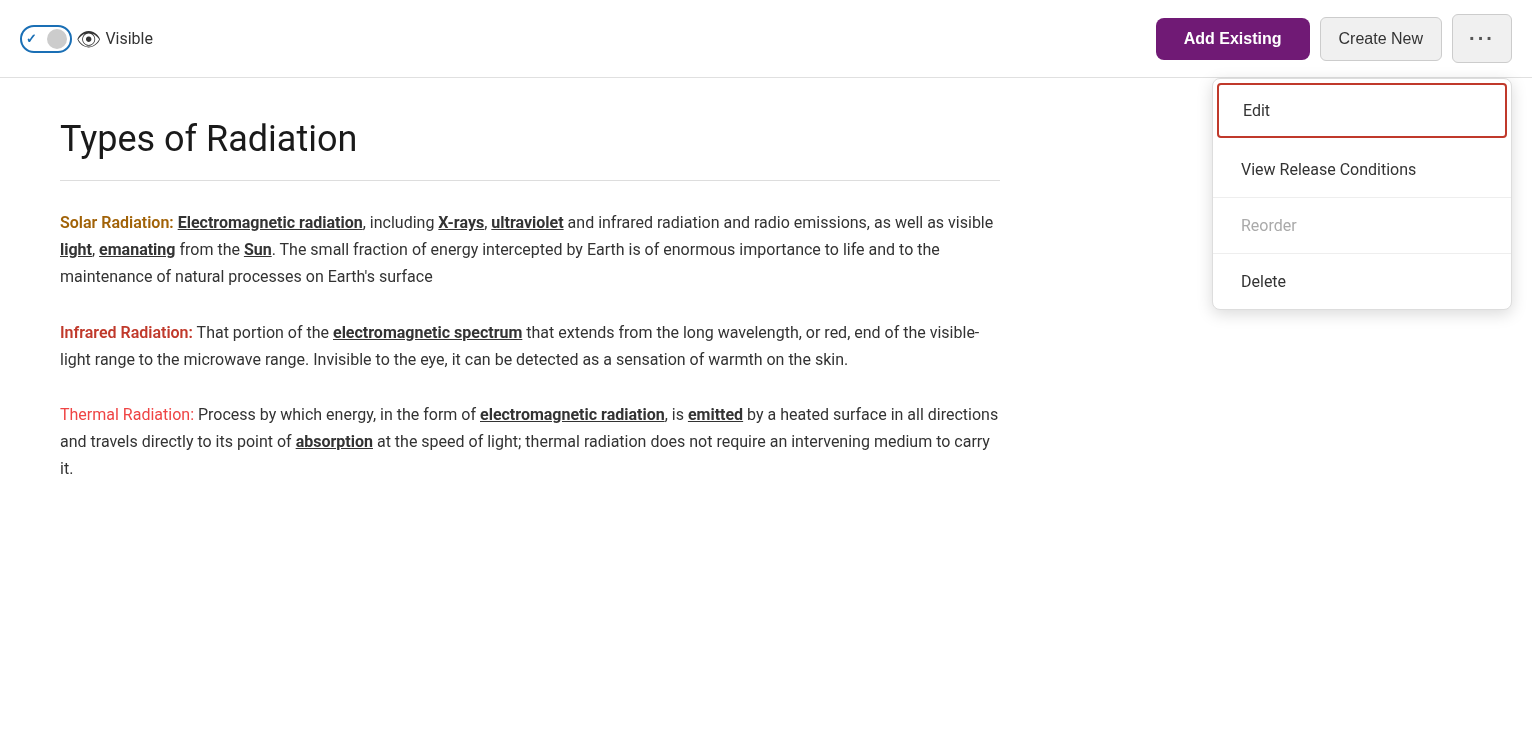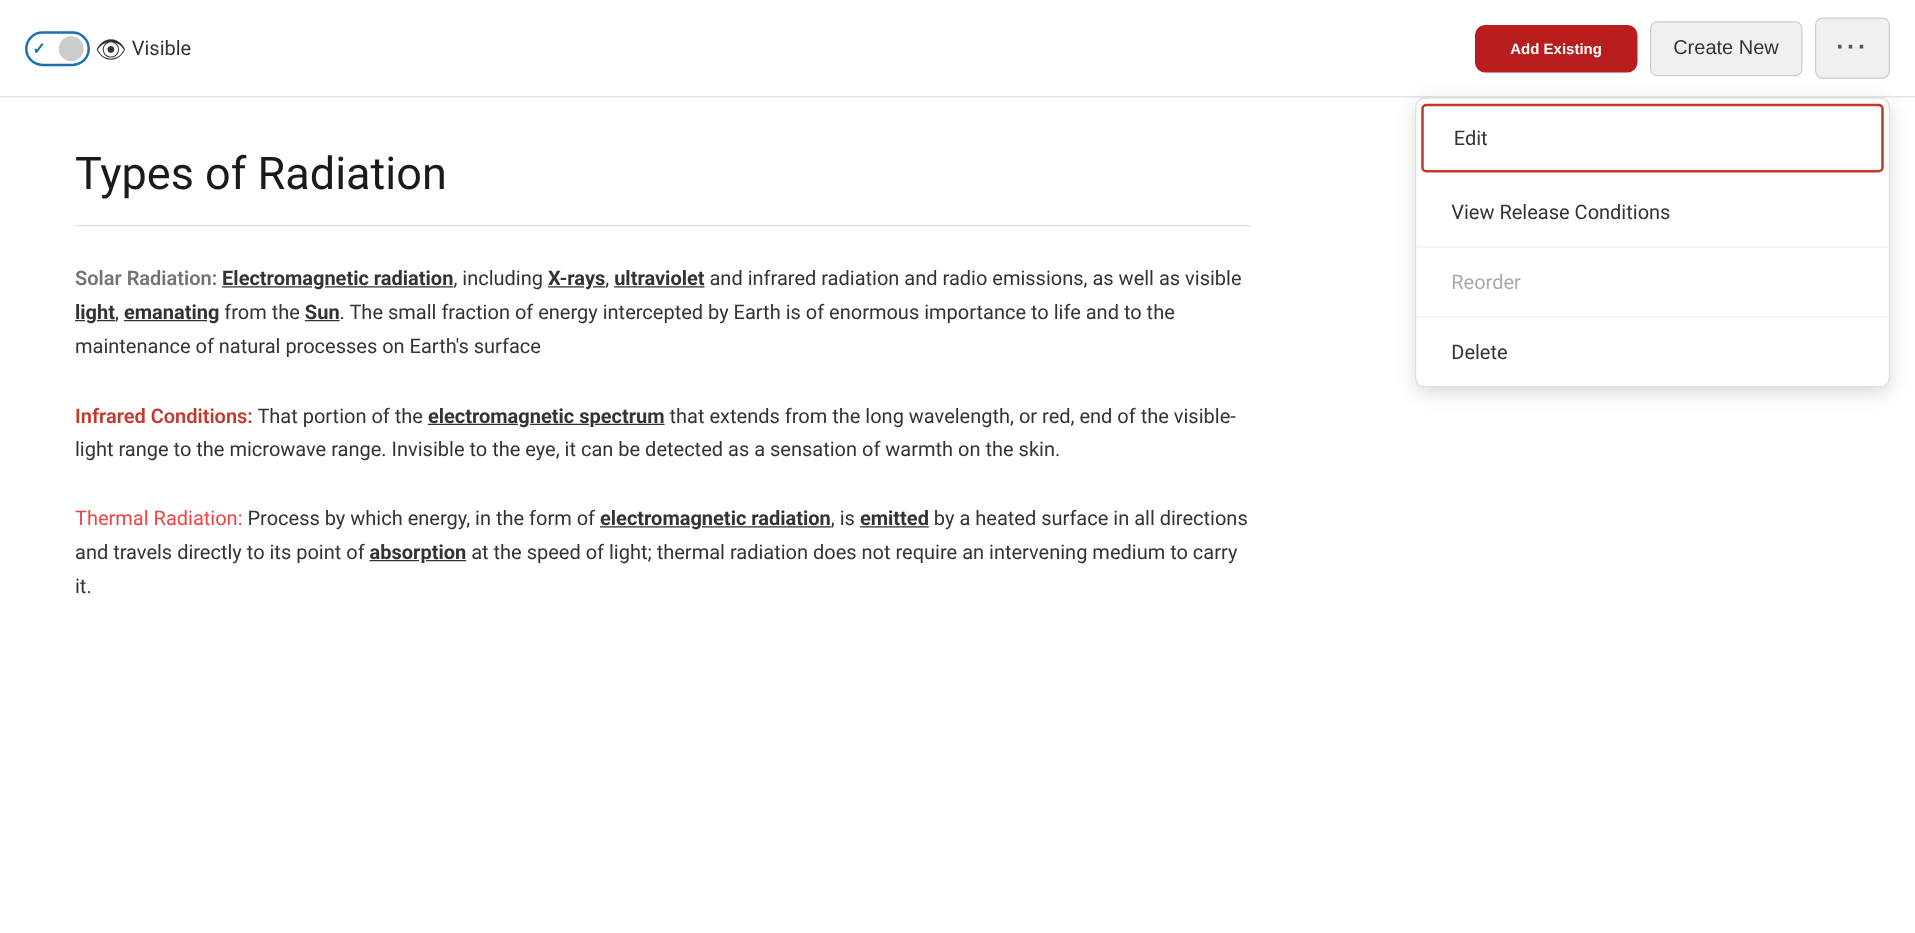--- a/index.html
+++ b/index.html
@@ -76,26 +76,26 @@
       color: #333;
     }
 
     .toolbar-right {
       display: flex;
       align-items: center;
       gap: 10px;
     }
 
     .btn-add-existing {
-      background: #b91c1c;
+      background: #701a75;
       color: #fff;
       border: none;
       border-radius: 8px;
       padding: 12px 28px;
-      font-size: 12px;
+      font-size: 16px;
       font-weight: 600;
       cursor: pointer;
     }
 
     .btn-create-new {
       background: #f0f0f0;
       color: #333;
       border: 1px solid #ccc;
       border-radius: 6px;
       padding: 12px 18px;
@@ -115,21 +115,21 @@
       cursor: pointer;
       letter-spacing: 2px;
       position: relative;
     }
 
     
     .dropdown-menu {
       position: absolute;
       top: 78px;
       right: 20px;
-      width: 380px;
+      width: 300px;
       background: #fff;
       border: 1px solid #ddd;
       border-radius: 8px;
       box-shadow: 0 4px 16px rgba(0,0,0,0.15);
       z-index: 100;
       overflow: hidden;
     }
 
     .dropdown-item {
       padding: 18px 28px;
@@ -174,21 +174,21 @@
       margin-bottom: 28px;
     }
 
     .content-section {
       margin-bottom: 28px;
       line-height: 1.7;
       font-size: 16px;
     }
 
     .solar-label {
-      color: #737373;
+      color: #a16207;
       font-weight: 600;
     }
 
     .infrared-label {
       color: #c0392b;
       font-weight: 600;
     }
 
     .thermal-label {
       color: #ef4444;
@@ -235,21 +235,21 @@
   <hr class="divider">
 
   <div class="content-section">
     <span class="solar-label">Solar Radiation:</span>
     <span>
       <span class="underline-link">Electromagnetic radiation</span>, including <span class="underline-link">X-rays</span>, <span class="underline-link">ultraviolet</span> and in<span>frared radiation and radio emissions, as well as visible <span class="underline-link">light</span>, <span class="underline-link">emanating</span> from the <span class="underline-link">Sun</span>. The small fraction of energy intercepted by Earth is of enormous importance to life and to the maintenance of natural processes on Earth's surface</span>
     </span>
   </div>
 
   <div class="content-section">
-    <span class="infrared-label">Infrared Conditions:</span>
+    <span class="infrared-label">Infrared Radiation:</span>
     <span>
       That portion of the <span class="underline-link">electromagnetic spectrum</span> that extends from the long wavelength, or red, end of the visible-light range to the microwave range. Inv<span>isible to the eye, it can be detected as a sensation of warmth on the skin.</span>
     </span>
   </div>
 
   <div class="content-section">
     <span class="thermal-label">Thermal Radiation:</span>
     <span>
       Process by which energy, in the form of <span class="underline-link">electromagnetic radiation</span>, is <span class="underline-link">emitted</span> by a heated surface in all directions and travels directly to its point of <span class="underline-link">absorption</span> at the speed of light; thermal radiation does not require an intervening medium to carry it.
     </span>

